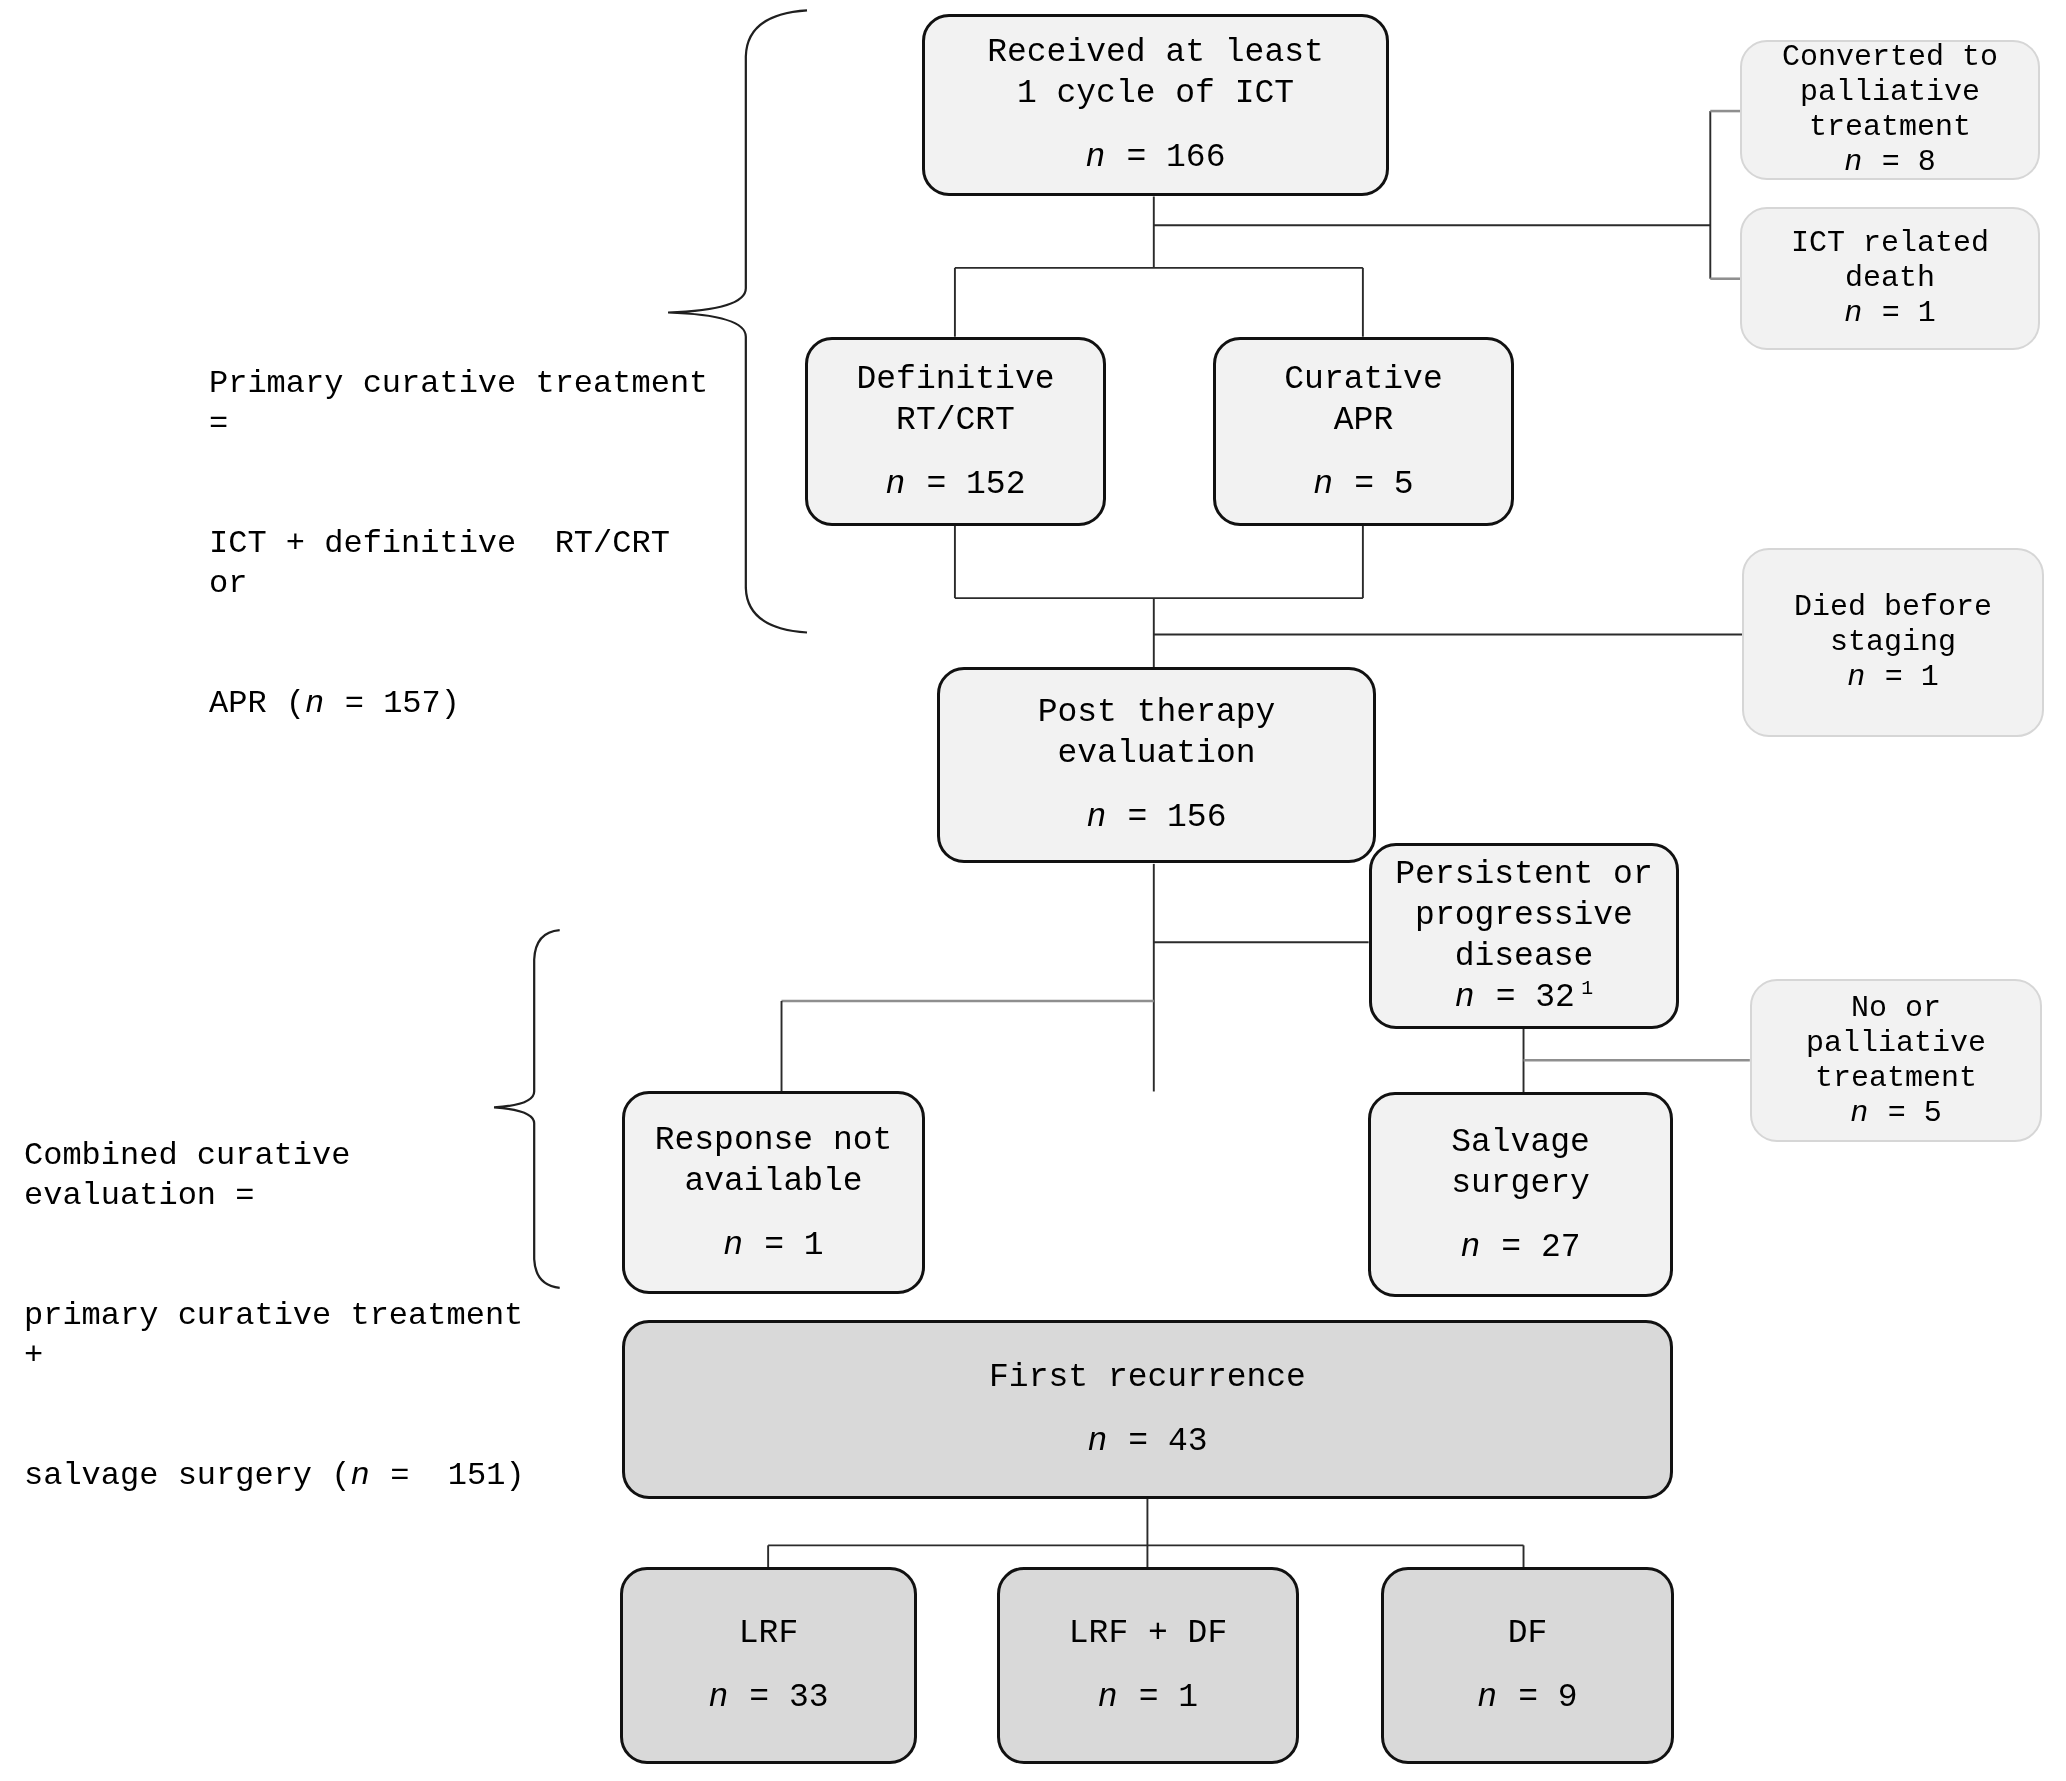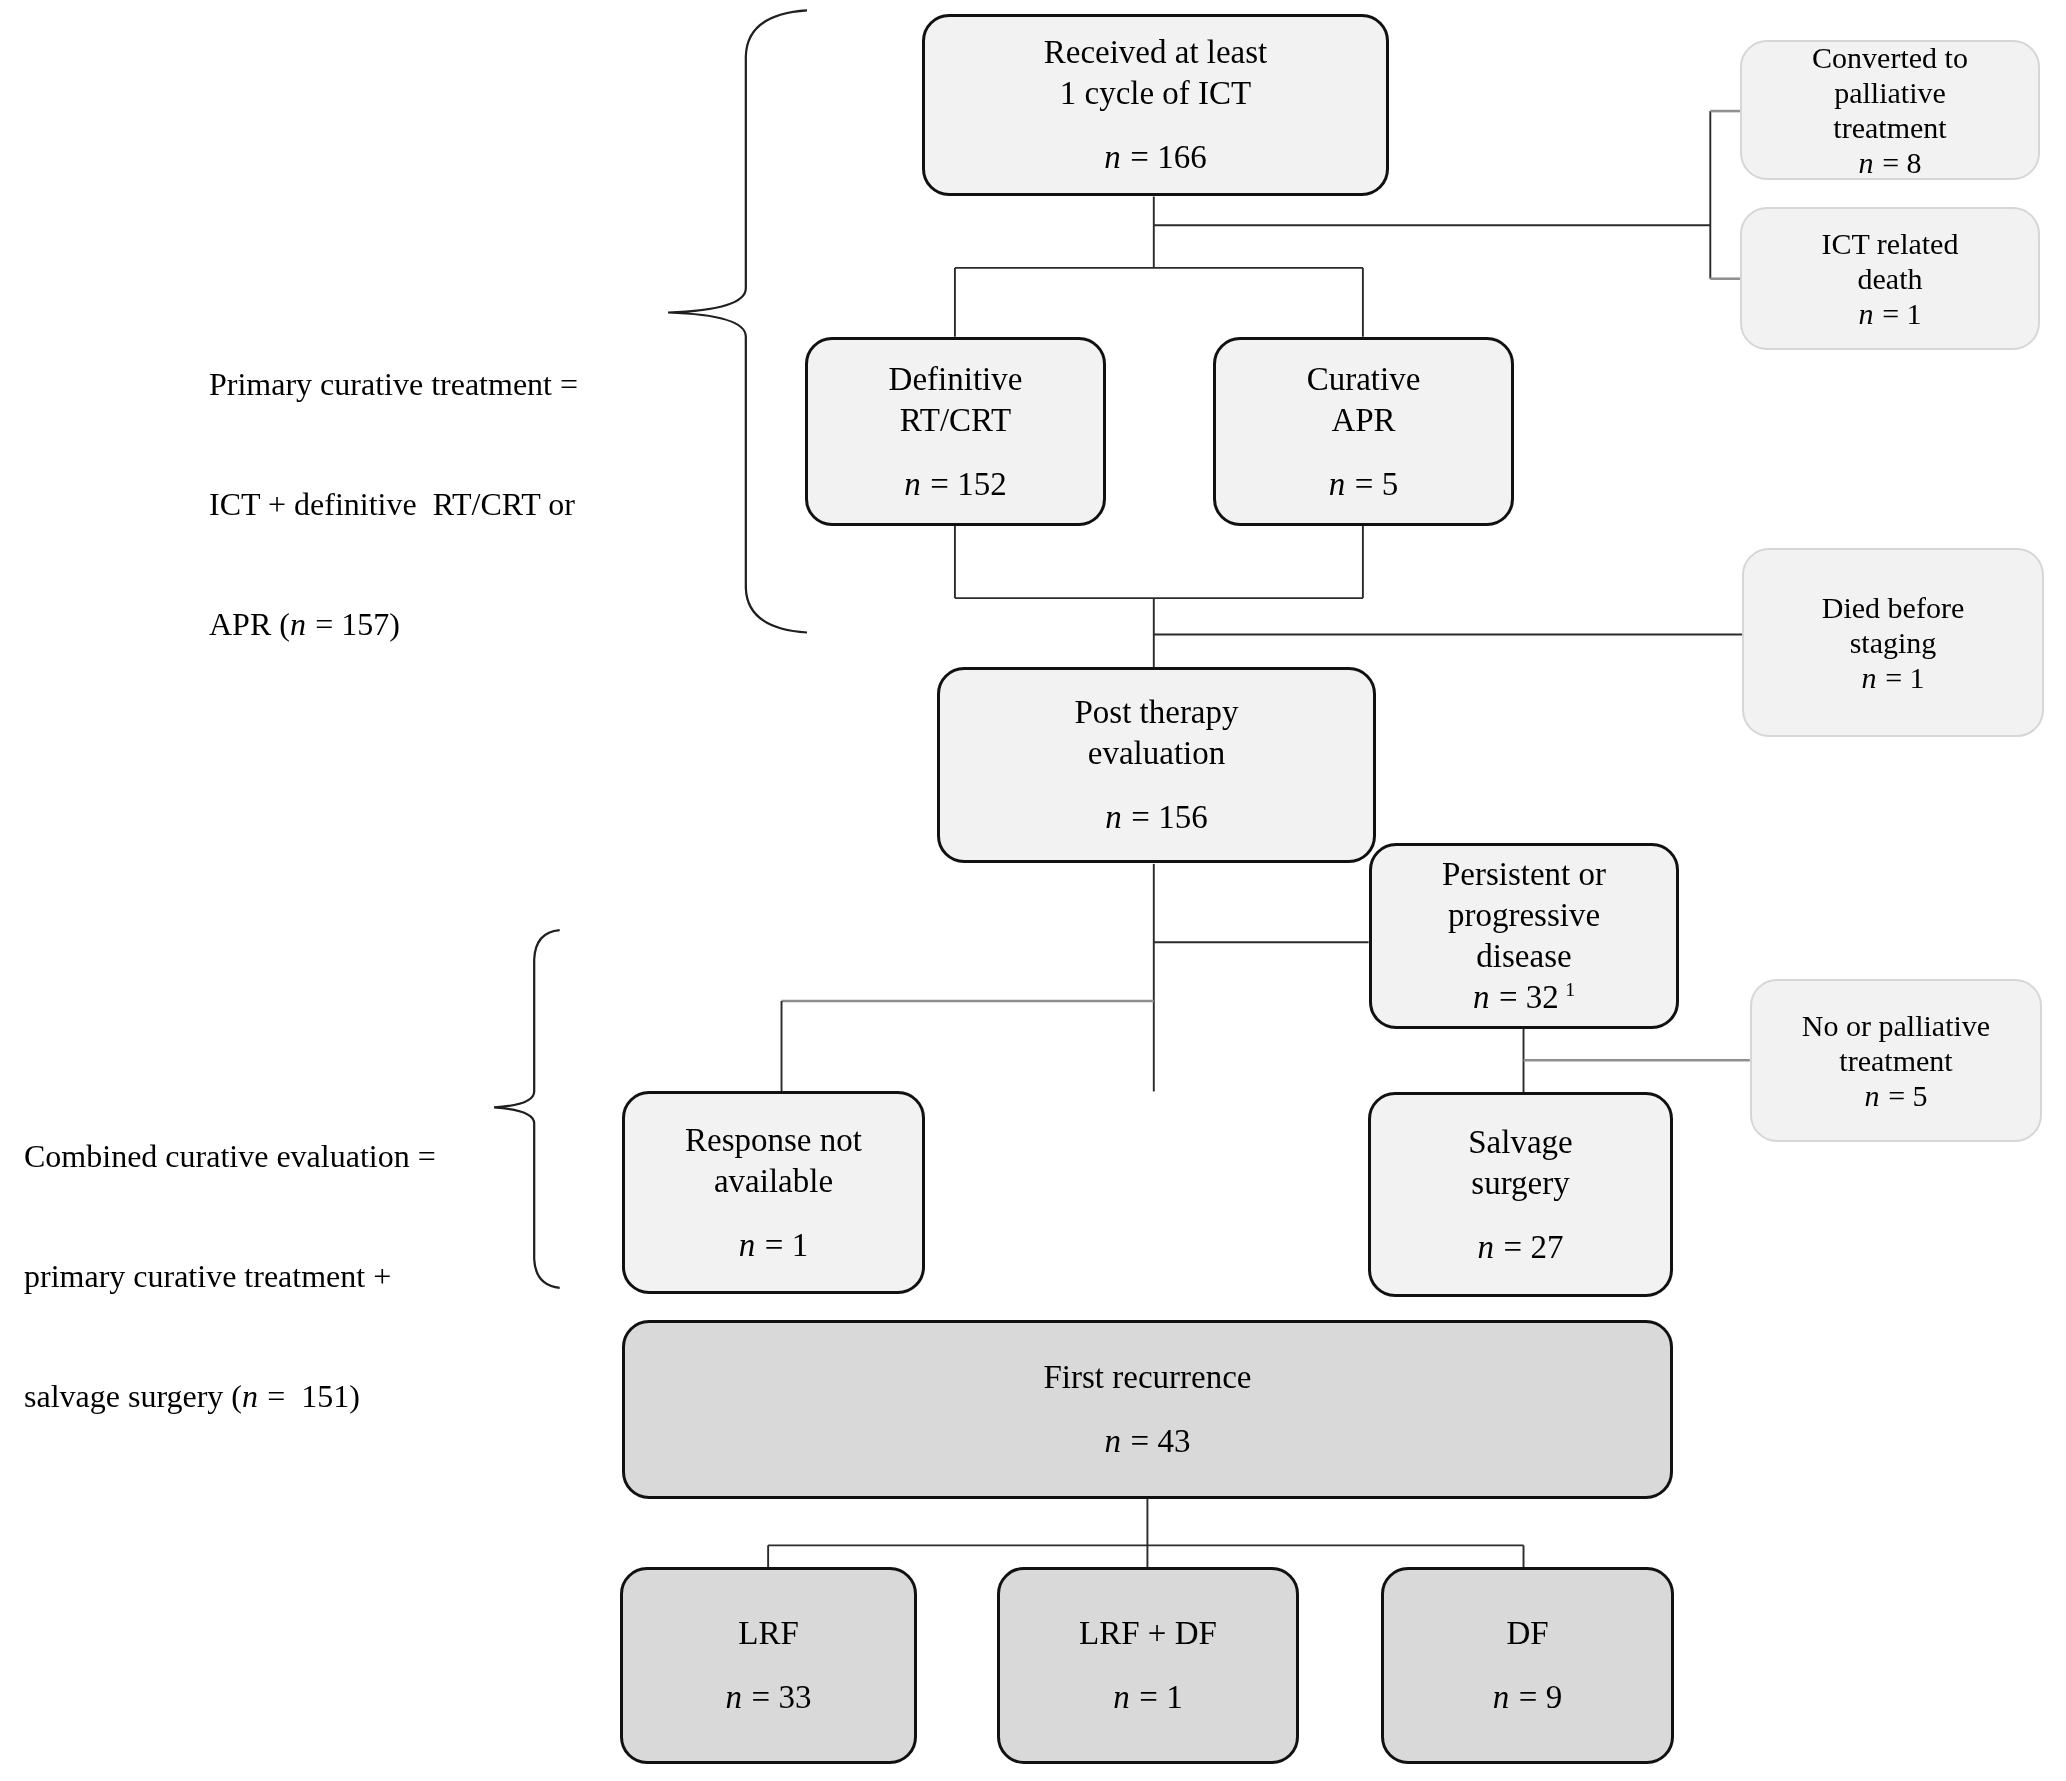--- a/index.html
+++ b/index.html
@@ -1,21 +1,21 @@
 <!DOCTYPE html>
 <html style="--box_light: #f2f2f2; --box_dark: #d9d9d9; --border_dark: #111111; --border_light: #d6d6d6;font-size:10.2px"><head>
 <meta charset="utf-8">
 <style>
   html,body{margin:0;padding:0;background:#ffffff;}
   .fig{
     position:relative;
     width:2066px;
     height:1782px;
     background:#ffffff;
-    font-family:Liberation Serif, serif;
+    font-family:Liberation Mono, monospace;
     color:#000;
   }
   svg.overlay{
     position:absolute;
     left:0; top:0;
     width:2066px;
     height:1782px;
   }
   .ln{stroke:#2b2b2b;stroke-width:3;fill:none;}
   .lng{stroke:#8f8f8f;stroke-width:4;fill:none;}

